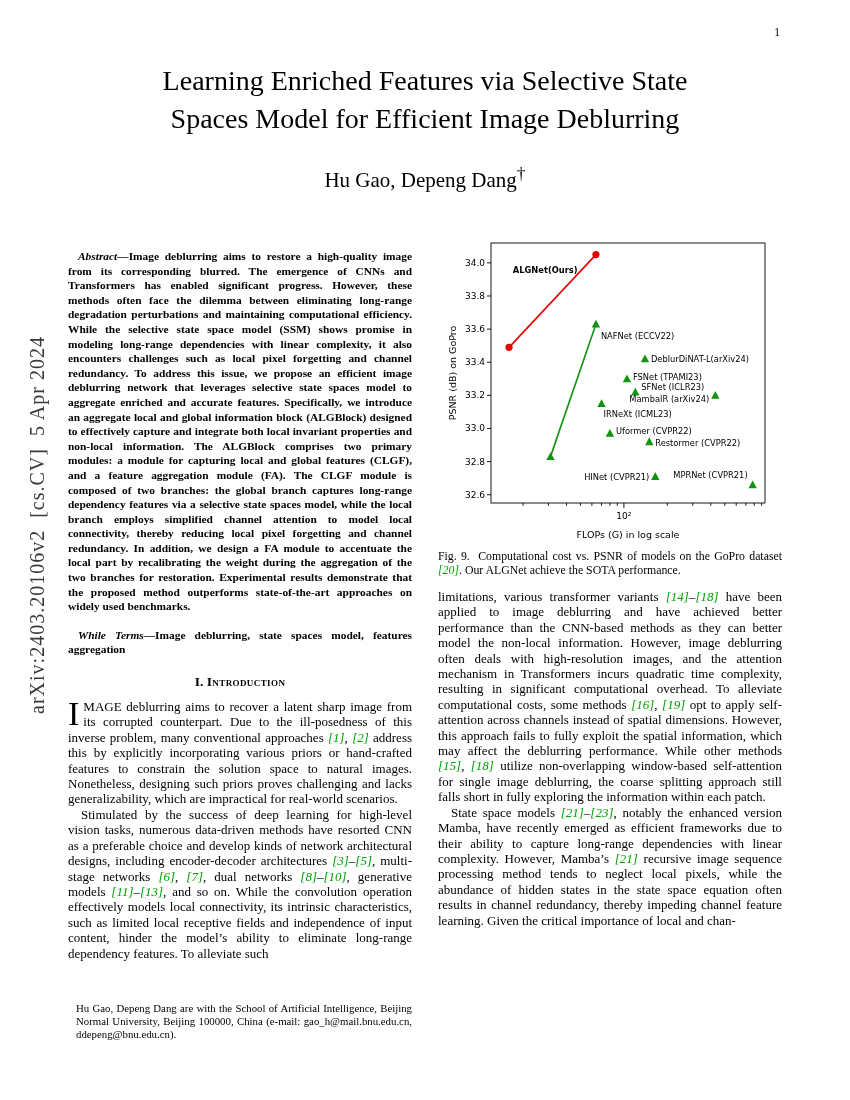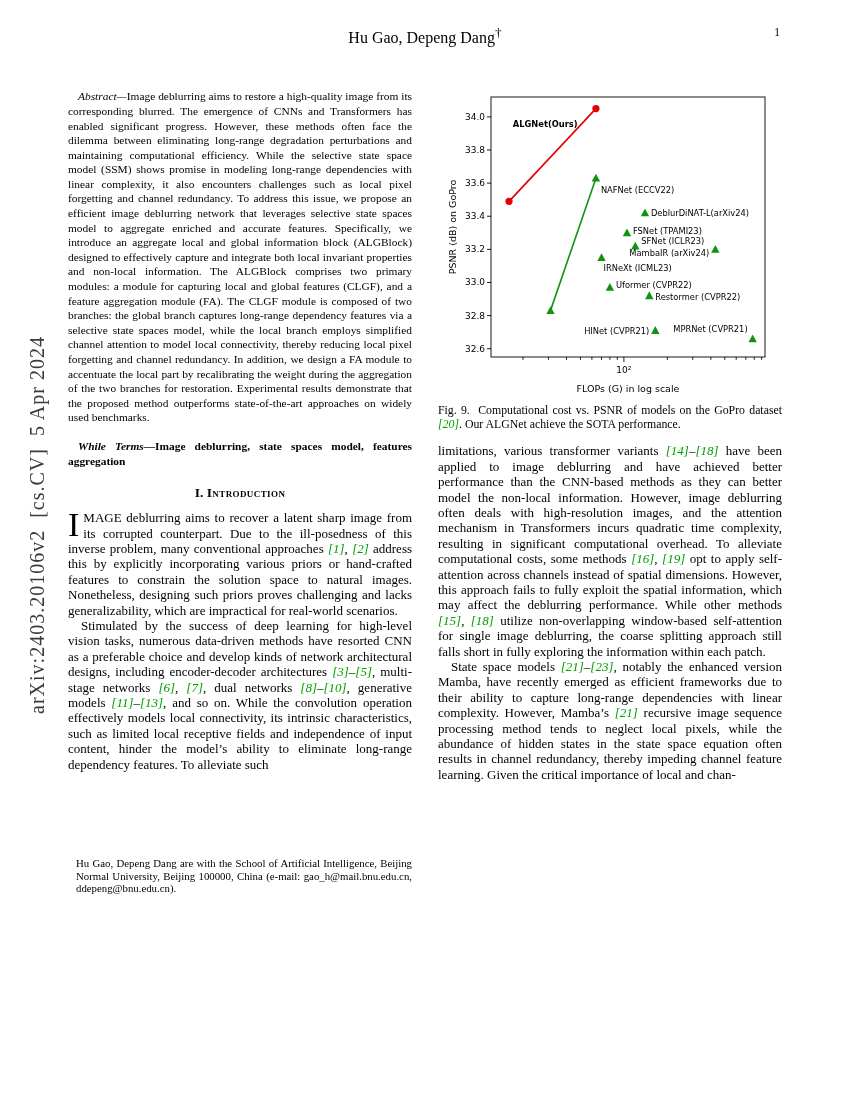--- a/index.html
+++ b/index.html
@@ -8,24 +8,24 @@
     position:relative; width:850px; height:1100px; background:#fff;
     font-family:"Liberation Serif", serif; color:#000; overflow:hidden;
   }
   .pageno { position:absolute; top:26px; right:70px; font-size:11.5px; }
   .stamp {
     position:absolute; left:37px; top:525px;
     transform:translate(-50%,-50%) rotate(-90deg);
     white-space:pre; font-size:20px; letter-spacing:1px; color:#3a3a3a;
   }
   .title { margin:62px 105px 0; text-align:center; font-size:28px; font-weight:400; line-height:38px; }
-  .authors { text-align:center; margin-top:25px; font-size:16px; }
+  .authors { text-align:center; margin-top:25px; font-size:21px; }
   .cols { display:flex; gap:26px; margin:42px 68px 0; height:808px; }
   .col { width:344px; position:relative; overflow:hidden; text-align:justify; }
-  .abstract { font-weight:normal; font-size:11.4px; line-height:14.6px; text-indent:10px; }
+  .abstract { font-weight:bold; font-size:11.4px; line-height:14.6px; text-indent:10px;margin-top:14px; }
   .lead { font-style:italic; }
   .indexterms { font-weight:bold; font-size:11.4px; line-height:14.6px; text-indent:10px; margin-top:14px; }
   .sec-heading { text-align:center; font-size:13.5px; margin:17px 0 9px; }
   .sec-heading .sc { font-variant:small-caps; letter-spacing:0.4px; }
   .body { font-size:13px; line-height:15.4px; }
   .indent { text-indent:13px; }
   .dropcap { float:left; font-size:34px; line-height:27px; padding:1px 4px 0 0; }
   .footnote { position:absolute; bottom:2px; left:8px; right:0; font-size:10.8px; line-height:12.9px; text-align:justify; }
   .cite { color:#00a000;font-style:italic; }
   figure { margin:0 0 12px 0; }
@@ -39,20 +39,21 @@
 </style>
 </head>
 <body>
 
 <div class="page">
 
   <div class="pageno">1</div>
 
   <div class="stamp">arXiv:2403.20106v2  [cs.CV]  5 Apr 2024</div>
 
+  <h1 class="title"><span>Learning Enriched Features via Selective State</span><br><span>Spaces Model for Efficient Image Deblurring</span></h1>
 
   <div class="authors"><span>Hu Gao, Depeng Dang</span><sup>†</sup></div>
 
   <div class="cols">
 
     <div class="col">
       <p class="abstract"><span class="lead">Abstract—</span><span>Image deblurring aims to restore a high-quality image from its corresponding blurred. The emergence of CNNs and Transformers has enabled significant progress. However, these methods often face the dilemma between eliminating long-range degradation perturbations and maintaining computational efficiency. While the selective state space model (SSM) shows promise in modeling long-range dependencies with linear complexity, it also encounters challenges such as local pixel forgetting and channel redundancy. To address this issue, we propose an efficient image deblurring network that leverages selective state spaces model to aggregate enriched and accurate features. Specifically, we introduce an aggregate local and global information block (ALGBlock) designed to effectively capture and integrate both local invariant properties and non-local information. The ALGBlock comprises two primary modules: a module for capturing local and global features (CLGF), and a feature aggregation module (FA). The CLGF module is composed of two branches: the global branch captures long-range dependency features via a selective state spaces model, while the local branch employs simplified channel attention to model local connectivity, thereby reducing local pixel forgetting and channel redundancy. In addition, we design a FA module to accentuate the local part by recalibrating the weight during the aggregation of the two branches for restoration. Experimental results demonstrate that the proposed method outperforms state-of-the-art approaches on widely used benchmarks.</span></p>
 
       <p class="indexterms"><span class="lead">While Terms—</span><span>Image deblurring, state spaces model, features aggregation</span></p>
 

